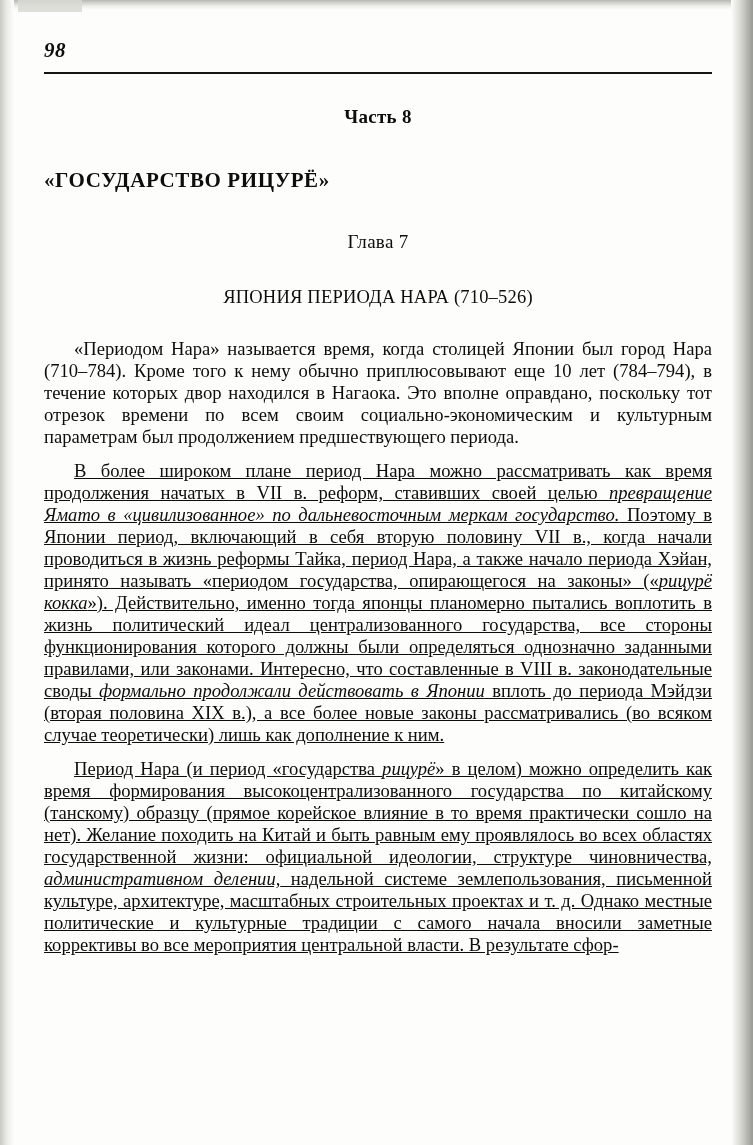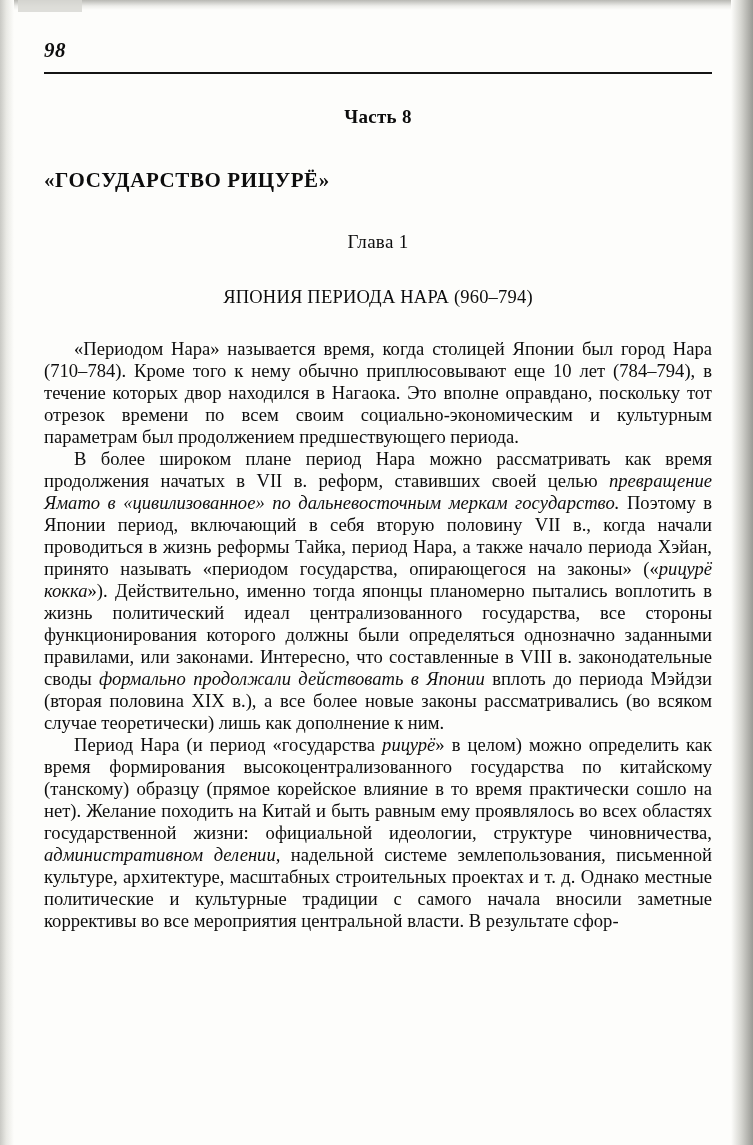--- a/index.html
+++ b/index.html
@@ -102,21 +102,22 @@
   p.para {
     margin: 0;
     text-align: justify;
     text-justify: inter-word;
     font-size: 18.6px;
     line-height: 22px;
     text-indent: 30px;
     hyphens: manual;
   }
   p.para + p.para {
-    margin-top: 0;
+    margin-top: 12px;
+    text-decoration: underline;
   }
   em {
     font-style: italic;
   }
 </style>
 </head>
 <body>
 
 <div class="page">
 
@@ -126,22 +127,22 @@
   <div class="scan-edge-right"></div>
 
   <div class="content">
 
     <div class="folio">98</div>
     <div class="rule"></div>
 
     <div class="body-area">
       <div class="part-title">Часть 8</div>
       <div class="work-title">«ГОСУДАРСТВО РИЦУРЁ»</div>
-      <div class="chapter-title">Глава 1</div>
-      <div class="section-title">ЯПОНИЯ ПЕРИОДА НАРА (960–794)</div>
+      <div class="chapter-title">Глава 7</div>
+      <div class="section-title">ЯПОНИЯ ПЕРИОДА НАРА (710–526)</div>
 
       <div class="prose" id="prose">
           <p class="para"><span>«Периодом Нара» называется время, когда столицей Японии был город Нара (710–784). Кроме того к нему обычно приплюсовывают еще 10 лет (784–794), в течение которых двор находился в Нагаока. Это вполне оправдано, поскольку тот отрезок времени по всем своим социально-экономическим и культурным параметрам был продолжением предшествующего периода.</span></p>
           <p class="para"><span>В более широком плане период Нара можно рассматривать как время продолжения начатых в VII в. реформ, ставивших своей целью </span><em>превращение Ямато в «цивилизованное» по дальневосточным меркам государство.</em><span> Поэтому в Японии период, включающий в себя вторую половину VII в., когда начали проводиться в жизнь реформы Тайка, период Нара, а также начало периода Хэйан, принято называть «периодом государства, опирающегося на законы» («</span><em>рицурё кокка</em><span>»). Действительно, именно тогда японцы планомерно пытались воплотить в жизнь политический идеал централизованного государства, все стороны функционирования которого должны были определяться однозначно заданными правилами, или законами. Интересно, что составленные в VIII в. законодательные своды </span><em>формально продолжали действовать в Японии</em><span> вплоть до периода Мэйдзи (вторая половина XIX в.), а все более новые законы рассматривались (во всяком случае теоретически) лишь как дополнение к ним.</span></p>
           <p class="para"><span>Период Нара (и период «государства </span><em>рицурё</em><span>» в целом) можно определить как время формирования высокоцентрализованного государства по китайскому (танскому) образцу (прямое корейское влияние в то время практически сошло на нет). Желание походить на Китай и быть равным ему проявлялось во всех областях государственной жизни: официальной идеологии, структуре чиновничества, </span><em>административном делении,</em><span> надельной системе землепользования, письменной культуре, архитектуре, масштабных строительных проектах и т. д. Однако местные политические и культурные традиции с самого начала вносили заметные коррективы во все мероприятия центральной власти. В результате сфор-</span></p>
         </div>
     </div>
 
   </div>
 </div>

